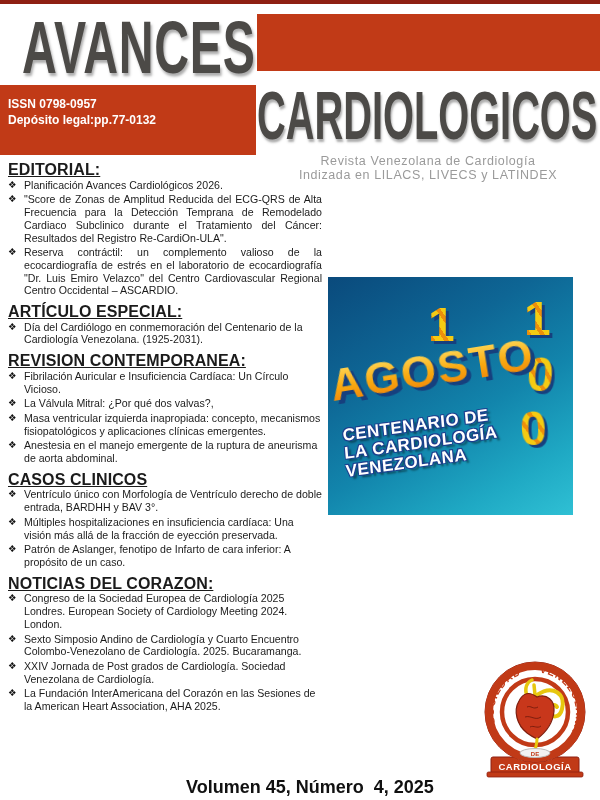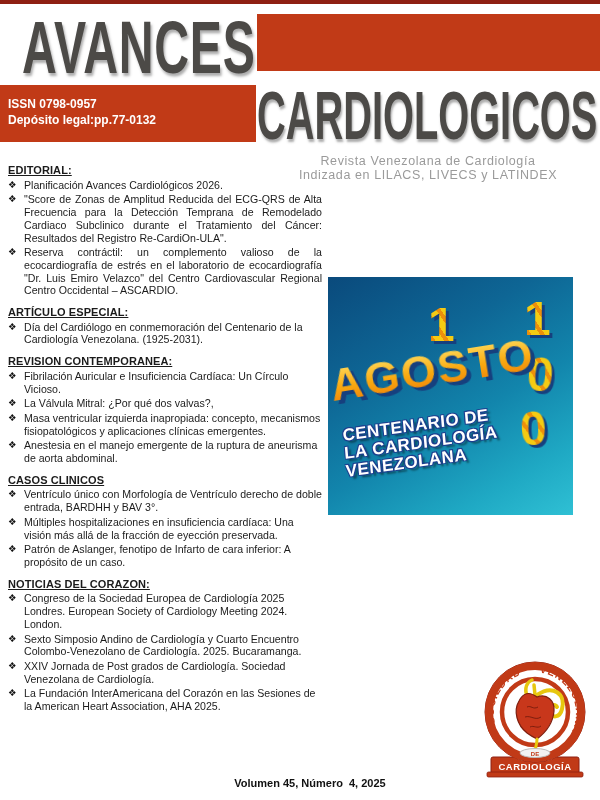--- a/index.html
+++ b/index.html
@@ -9,36 +9,36 @@
   }
   
   .top-strip{position:absolute;left:0;top:0;width:600px;height:4px;background:#8E2012;}
   .title1{
     position:absolute;left:22px;top:10px;font-size:66px;font-weight:bold;color:#4C4A47;
     line-height:1;transform:scale(0.73,1.12);transform-origin:top left;white-space:nowrap;
     text-shadow:2px 3px 3px rgba(70,70,70,.45);letter-spacing:1px;
   }
   .red-block{position:absolute;left:257px;top:14px;width:343px;height:57px;background:#C13A17;}
   .issn-bar{
-    position:absolute;left:0;top:85px;width:256px;height:57px;background:#C13A17;
+    position:absolute;left:0;top:85px;width:256px;height:70px;background:#C13A17;
     color:#ffffff;font-weight:bold;font-size:12px;line-height:16px;padding:11px 0 0 8px;box-sizing:border-box;
   }
   .title2{
     position:absolute;left:257px;top:80px;font-size:68px;font-weight:bold;color:#4C4A47;
     line-height:1;transform:scale(0.585,1.02);transform-origin:top left;white-space:nowrap;
     text-shadow:2px 3px 3px rgba(70,70,70,.45);
   }
   .subtitle{
     position:absolute;left:260px;top:146px;width:336px;text-align:center;
     color:#9A9A9A;font-size:12.5px;line-height:14px;letter-spacing:0.6px;white-space:nowrap;margin-top:8px;
   }
   
   .toc{position:absolute;left:8px;top:164px;width:314px;font-size:10.6px;line-height:12.7px;color:#1b1b1b;}
   .toc .heading{
-    font-weight:bold;text-decoration:underline;margin:9px 0 2px 0;font-size:11px;letter-spacing:0.1px;
+    font-weight:bold;text-decoration:underline;margin:9px 0 2px 0;font-size:16px;letter-spacing:0.1px;
   }
   .toc .heading.first{margin-top:0;}
   .toc .item{display:flex;margin:0 0 2px 0;}
   .toc .bullet{flex:0 0 16px;font-size:9.5px;line-height:12.7px;color:#111;}
   .toc .txt{flex:1;}
   .toc .txt.justify{text-align:justify;}
   
   .poster{
     position:absolute;left:328px;top:277px;width:245px;height:238px;overflow:hidden;
     background:linear-gradient(150deg,#0A4A7C 0%,#0E6695 32%,#1285AC 58%,#1FA9C4 82%,#2FC0D4 100%);
@@ -63,21 +63,21 @@
   .caption{
     position:absolute;left:14px;top:150px;transform:rotate(-8deg) skewX(-3deg);transform-origin:left top;
     color:#ffffff;font-weight:800;font-size:17px;line-height:18px;letter-spacing:0.5px;white-space:nowrap;
     text-shadow:1px 1px 0 #1D3F8F,-1px -1px 0 #1D3F8F,1px -1px 0 #1D3F8F,-1px 1px 0 #1D3F8F,3px 3px 2px rgba(0,0,0,.45);
   }
   
   .logo{position:absolute;left:477px;top:655px;width:116px;height:130px;}
   
   .footer{
     position:absolute;left:0;top:777px;width:560px;text-align:center;text-indent:60px;
-    font-weight:bold;font-size:11px;color:#111;white-space:pre;
+    font-weight:bold;font-size:18px;color:#111;white-space:pre;
   }
 </style>
 </head>
 <body>
 
 <div class="page">
 
   <div class="top-strip"></div>
 
   <div class="title1">AVANCES</div>

